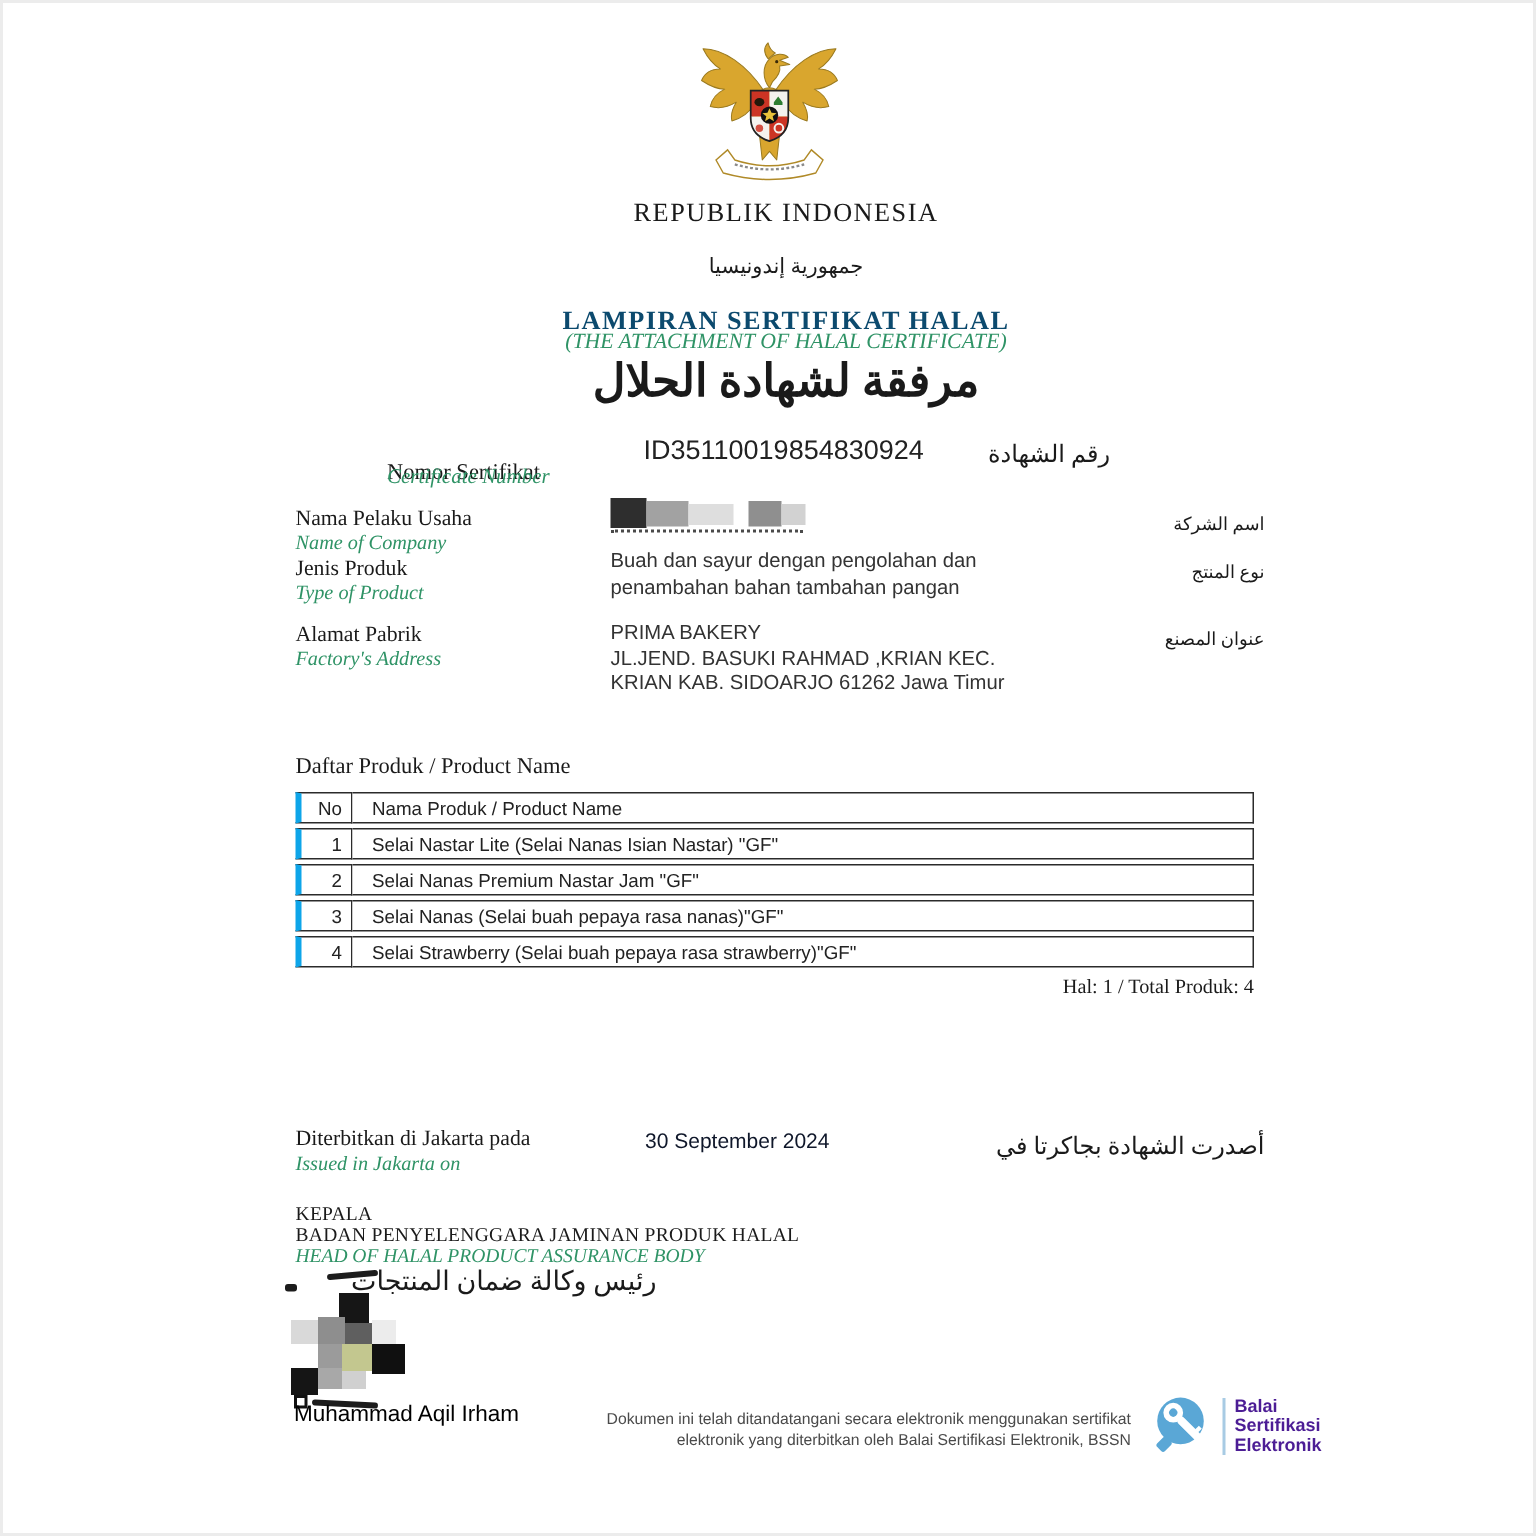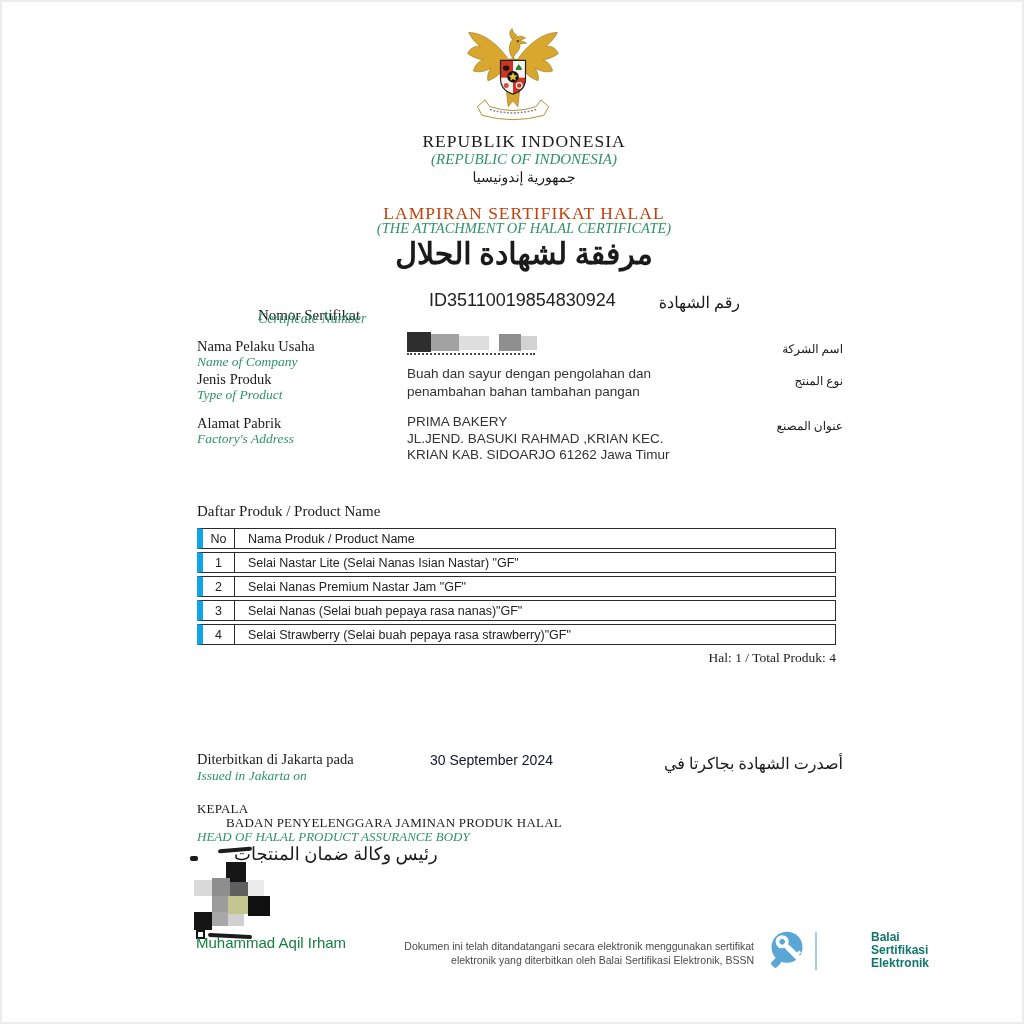--- a/index.html
+++ b/index.html
@@ -11,21 +11,21 @@
     border: 2px solid #ececec;
     font-family: "Liberation Serif", serif;
     color: #1a1a1a;
     overflow: hidden;
   }
   .abs { position: absolute; }
   .ctr { left: 0; right: 0; text-align: center; padding-left: 24px; }
   .serif { font-family: "Liberation Serif", serif; }
   .sans  { font-family: "Liberation Sans", sans-serif; }
   .green { color: #2f9366; }
-  .olive { color: #c2410c; }
+  .olive { color: #0c4a6e; font-weight: bold; }
   .italic { font-style: italic; }
   .rtl { direction: rtl; }
 
   
   .country    { top: 129px; font-size: 17.5px; letter-spacing: 1px; }
   .country-en { top: 149px; font-size: 15px; }
   .country-ar { top: 167px; font-size: 14px; }
   .title      { top: 201px; font-size: 17.5px; letter-spacing: 1px; }
   .title-en   { top: 218px; font-size: 14.5px; }
   .title-ar   { top: 234px; font-size: 30px; font-weight: 600; }
@@ -52,51 +52,51 @@
   .products-heading { top: 501px; left: 195px; font-size: 15px; }
   table.products {
     position: absolute; top: 523px; left: 195px; width: 639px;
     border-collapse: separate; border-spacing: 0 3px;
     font-family: "Liberation Sans", sans-serif; font-size: 12.5px; color: #222;
   }
   table.products td {
     height: 21px; border-top: 1px solid #2b2b2b; border-bottom: 1px solid #2b2b2b;
     background: #fff; padding: 1px 6px 0 6px;
   }
-  table.products td.no  { width: 38px; text-align: center;
-    border-left: 6px solid #0ea5e9; border-right: 1px solid #2b2b2b; }
+  table.products td.no  { width: 38px; text-align: right;
+    border-left: 4px solid #0ea5e9; border-right: 1px solid #2b2b2b; }
   table.products td.nm  { border-right: 1px solid #2b2b2b; padding-left: 13px; }
   .pagination { top: 648px; right: 186px; font-size: 13.5px; }
 
   
   .iss-label    { top: 749px; left: 195px; font-size: 14.5px; }
   .iss-label-en { top: 766px; left: 195px; font-size: 13.5px; }
   .iss-date     { top: 750px; left: 428px; font-size: 14px; color: #0f172a; }
   .iss-ar       { top: 752px; right: 179px; font-size: 16px; }
 
   
   .sig-t1 { top: 799px;  left: 195px; font-size: 13px; letter-spacing: .2px; }
-  .sig-t2 { top: 813px;  left: 195px; font-size: 13px; letter-spacing: .2px; margin-left: 29px; }
+  .sig-t2 { top: 813px;  left: 195px; font-size: 13px; letter-spacing: .2px; }
   .sig-t3 { top: 827px;  left: 195px; font-size: 13px; }
   .sig-ar { top: 841px;  left: 232px; font-size: 18px; }
-  .sig-name { top: 932px; left: 194px; font-size: 15px; color: #15803d; }
+  .sig-name { top: 932px; left: 194px; font-size: 15px; color: #000000; }
 
   
   .mosaic { top: 860px; left: 192px; width: 84px; height: 72px; }
   .mosaic i { position: absolute; display: block; }
   .scribble { background: #1c1c1c; border-radius: 2px; }
 
   
   .disc { top: 938px; right: 268px; width: 360px; text-align: right;
           font-family: "Liberation Sans", sans-serif; font-size: 10.5px;
           color: #4a4a4a; line-height: 13.5px; }
   .bse-logo   { top: 927px; left: 764px; width: 42px; height: 42px; }
   .bse-divider{ top: 930px; left: 813px; width: 2px; height: 38px; background: #a8cbe4; }
   .bse-text   { top: 929px; left: 821px; font-family: "Liberation Sans", sans-serif;
-                font-size: 12px; font-weight: bold; color: #0f766e; line-height: 13px; margin-left: 48px; }
+                font-size: 12px; font-weight: bold; color: #4c1d95; line-height: 13px; }
 
   .emblem { top: 16px; left: 462px; width: 98px; height: 106px; }
 </style>
 </head>
 <body>
 
 <div id="page">
 
   <div class="abs emblem">
     <svg viewBox="0 0 100 110" width="98" height="106">
@@ -134,21 +134,20 @@
         <circle cx="43" cy="70" r="2.6" fill="#cc3424" opacity="0.85"></circle>
         <circle cx="56.5" cy="70" r="3" fill="none" stroke="#f4f2ee" stroke-width="1.4"></circle>
       </g>
       <path d="M37 44 H63 V63 Q63 75 50 79 Q37 75 37 63 Z" fill="none" stroke="#222" stroke-width="1.2"></path>
       <circle cx="50" cy="61" r="6" fill="#111"></circle>
       <path d="M50 56.2 L51.4 59.4 L54.9 59.6 L52.2 61.8 L53.1 65.2 L50 63.3 L46.9 65.2 L47.8 61.8 L45.1 59.6 L48.6 59.4 Z" fill="#e8c23a"></path>
     </svg>
   </div>
 
   <div class="abs ctr serif country">REPUBLIK INDONESIA</div>
-  <div class="abs ctr serif italic green country-en">(REPUBLIC OF INDONESIA)</div>
   <div class="abs ctr rtl country-ar">جمهورية إندونيسيا</div>
   <div class="abs ctr serif olive title">LAMPIRAN SERTIFIKAT HALAL</div>
   <div class="abs ctr rtl title-ar">مرفقة لشهادة الحلال</div>
   <div class="abs ctr serif italic green title-en">(THE ATTACHMENT OF HALAL CERTIFICATE)</div>
 
   <div class="abs serif cert-label">Nomor Sertifikat</div>
   <div class="abs serif italic green cert-label-en">Certificate Number</div>
   <div class="abs sans cert-number">ID35110019854830924</div>
   <div class="abs rtl cert-label-ar">رقم الشهادة</div>
 

